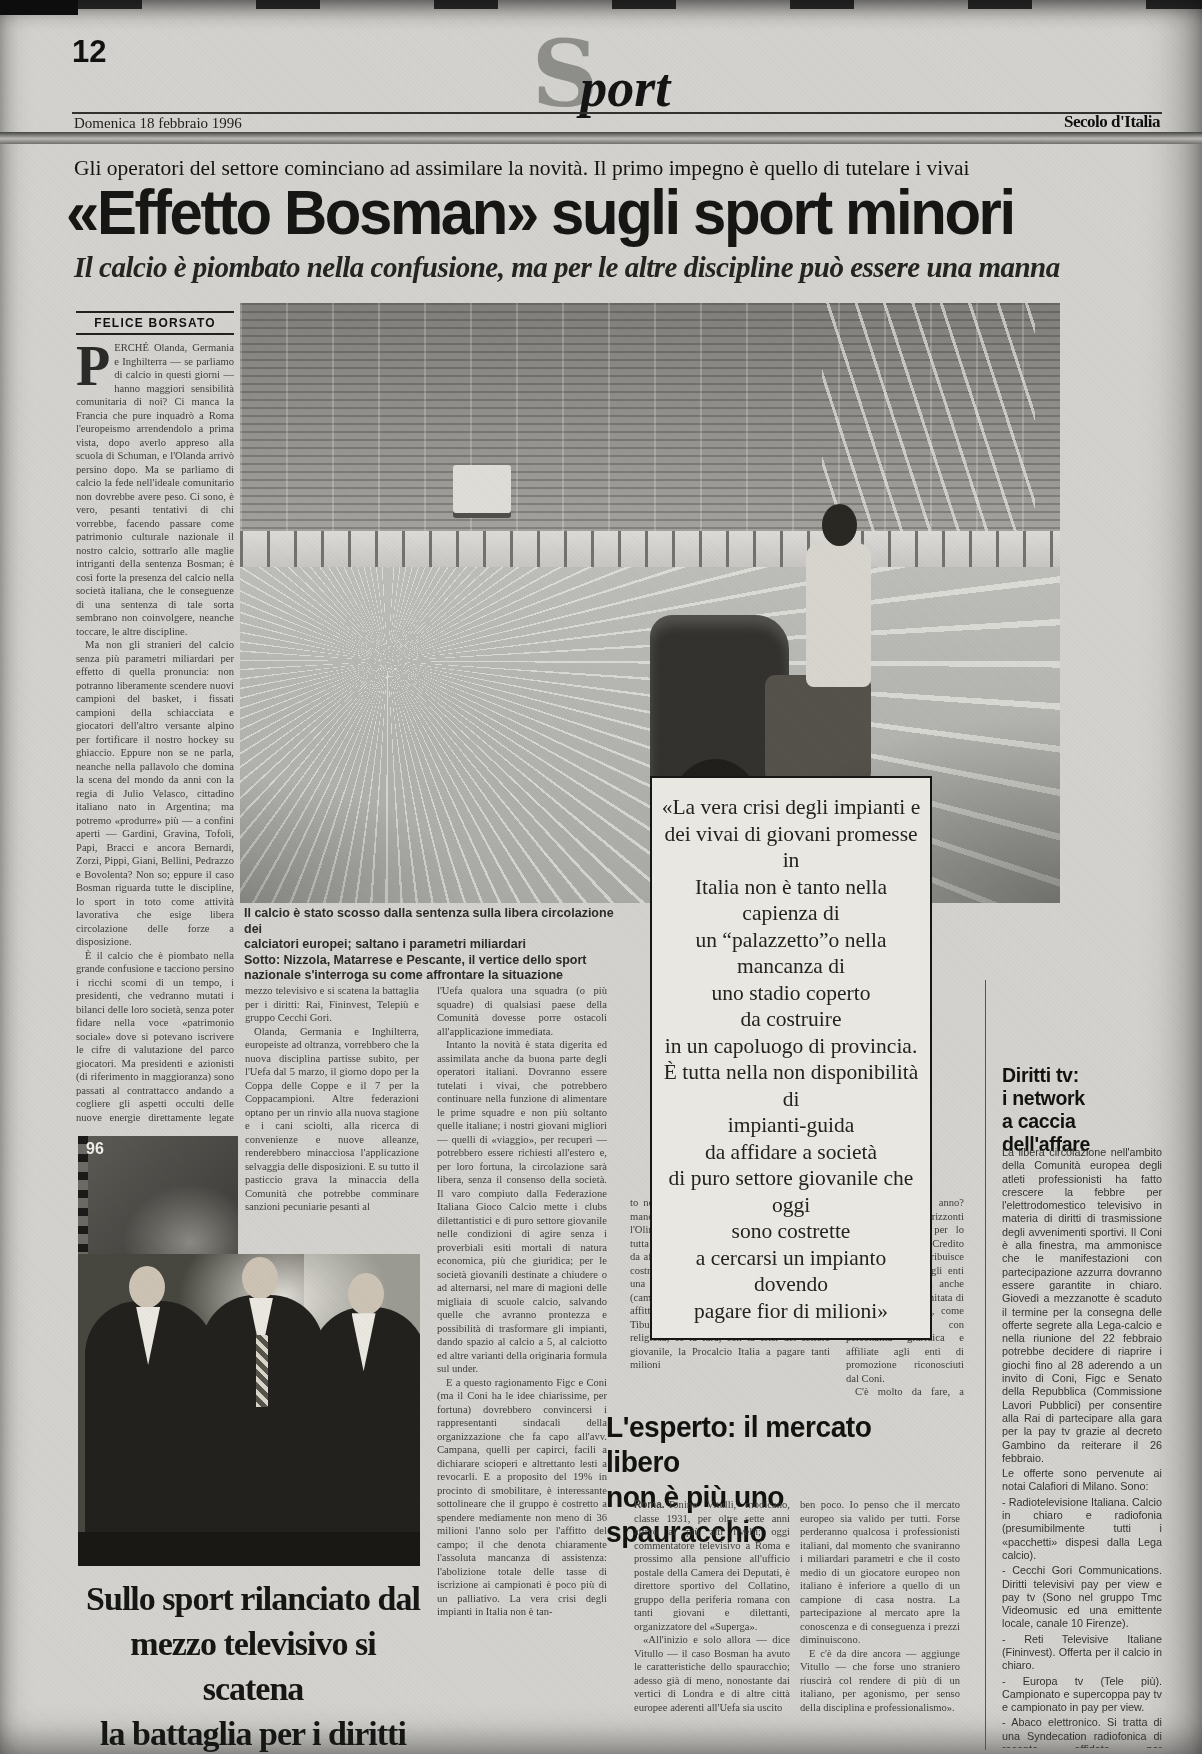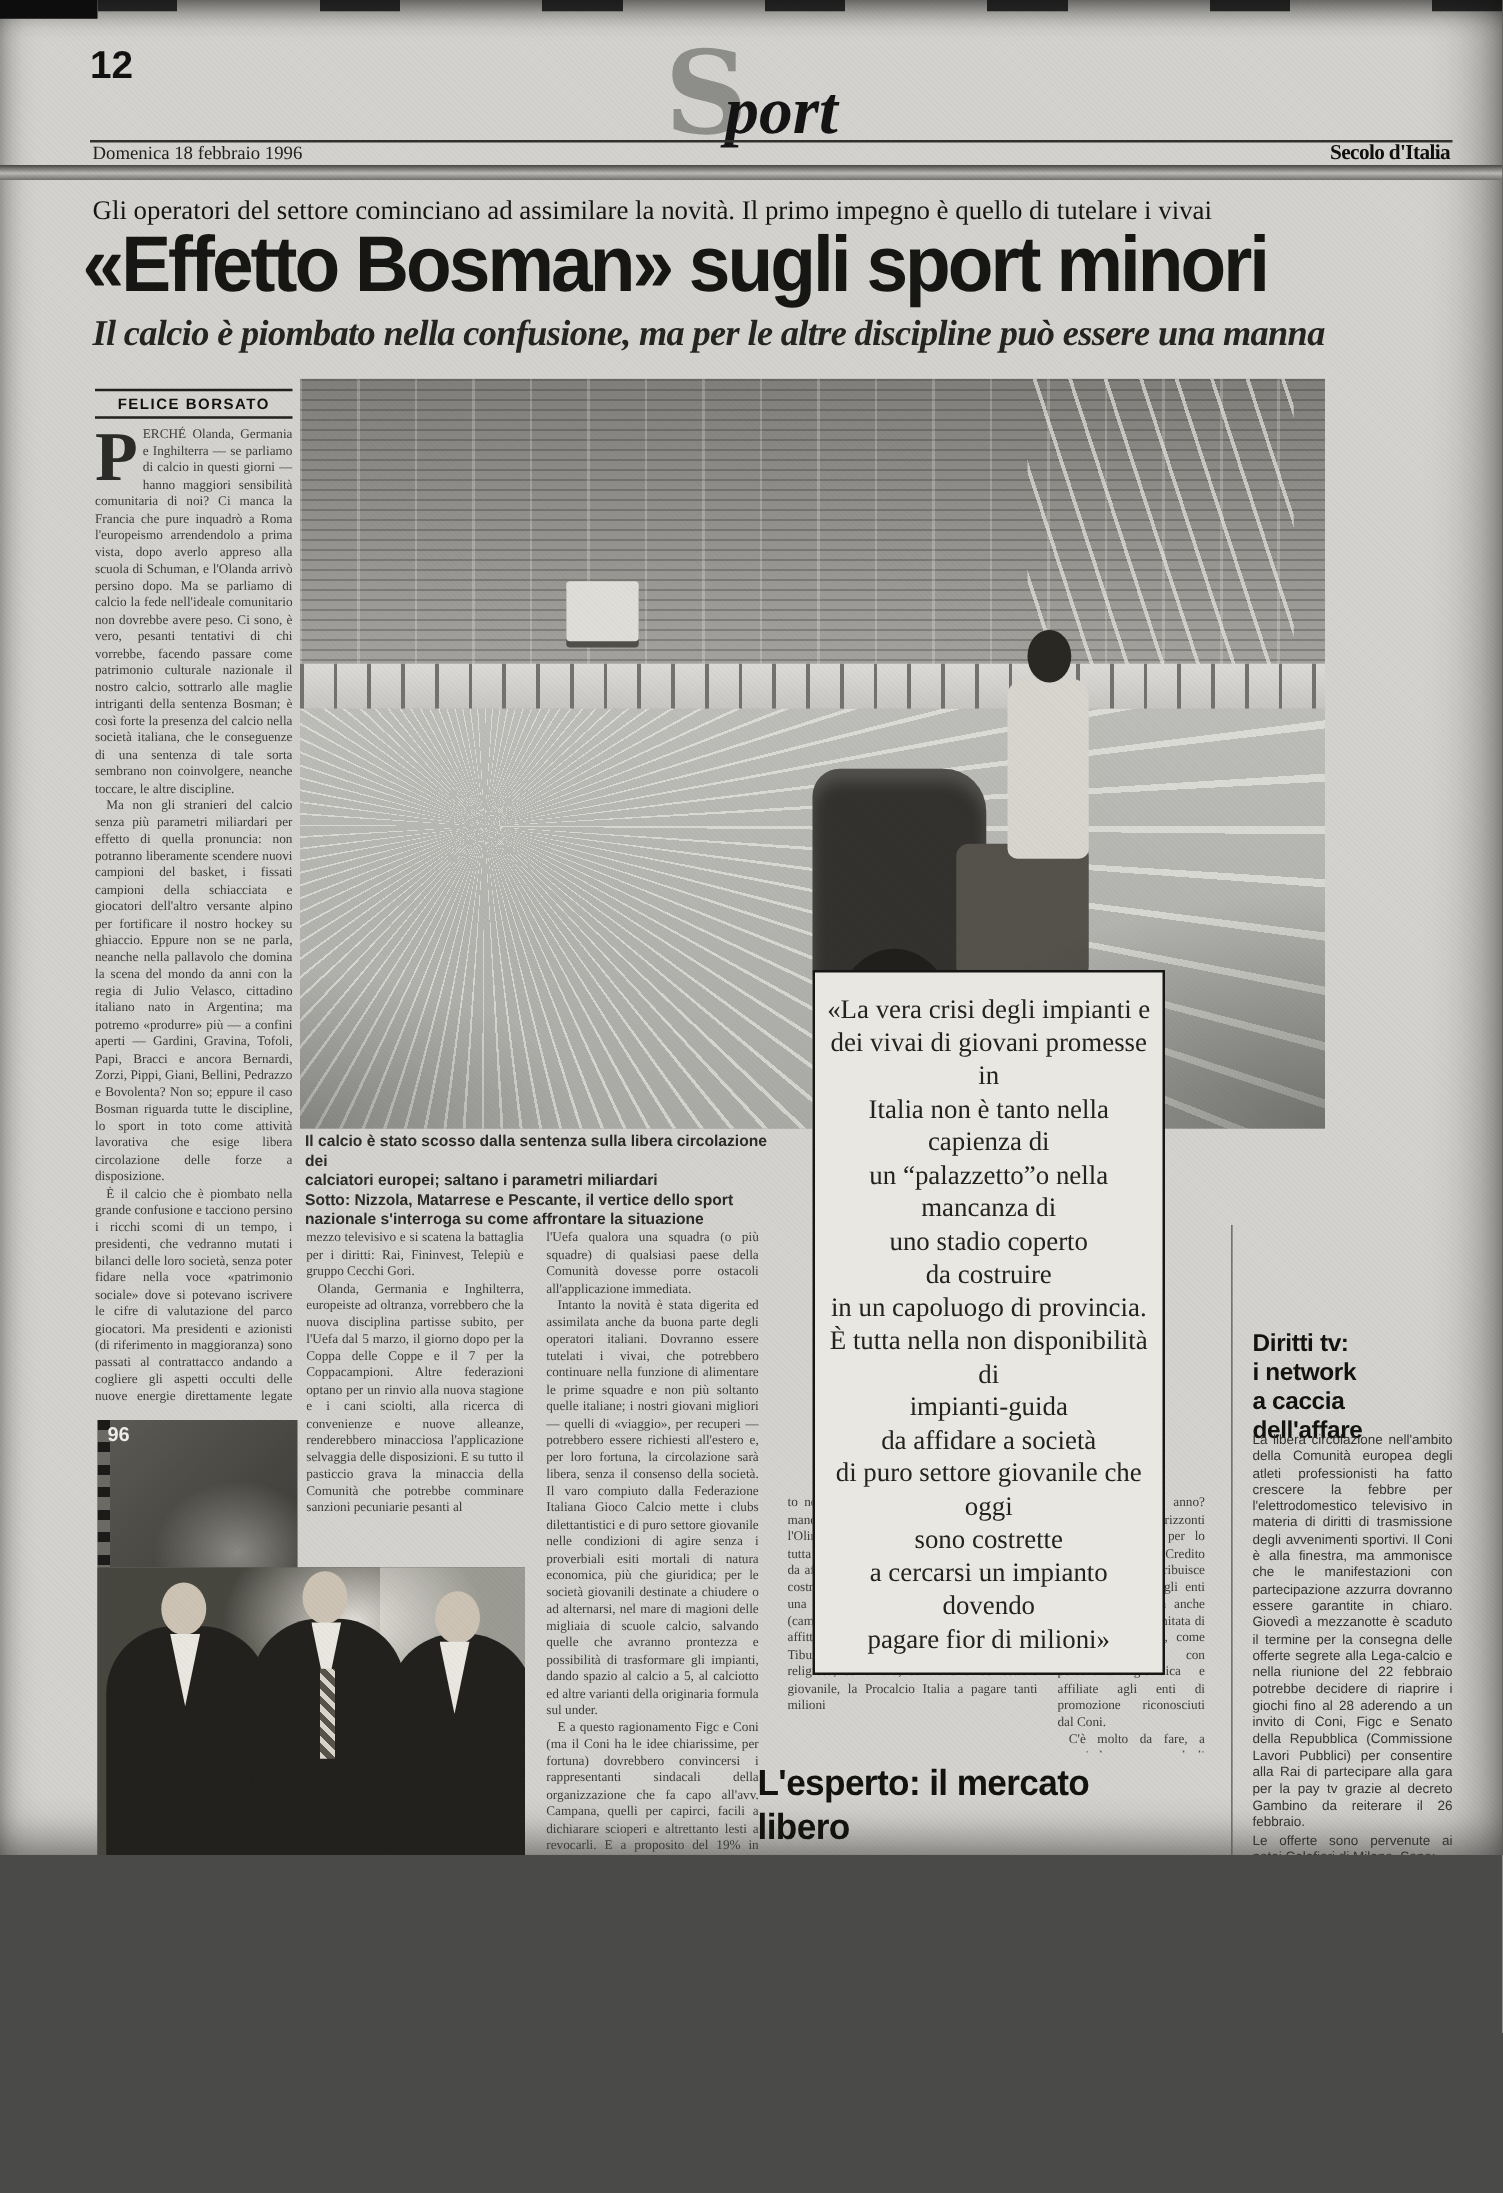--- a/index.html
+++ b/index.html
@@ -1,16 +1,16 @@
 <!DOCTYPE html>
 <html lang="it"><head>
 <meta charset="utf-8">
 <style>
   html,body{margin:0;padding:0;background:#4a4a48;}
-  .page{position:relative;width:1202px;height:1484px;margin:0 auto;overflow:hidden;
+  .page{position:relative;width:1202px;height:1754px;margin:0 auto;overflow:hidden;
     background:#d3d2ce;
     font-family:"Liberation Serif",serif;color:#1b1b1b;
     box-shadow:inset 0 16px 22px -10px rgba(0,0,0,.65),
                inset -34px 0 46px -22px rgba(0,0,0,.40),
                inset 0 -28px 34px -16px rgba(0,0,0,.38),
                inset 26px 0 30px -24px rgba(0,0,0,.25);}
   .page::after{content:"";position:absolute;inset:0;pointer-events:none;
     background:repeating-linear-gradient(45deg,rgba(0,0,0,.018) 0 1px,transparent 1px 3px);}
   .abs{position:absolute;}
 

